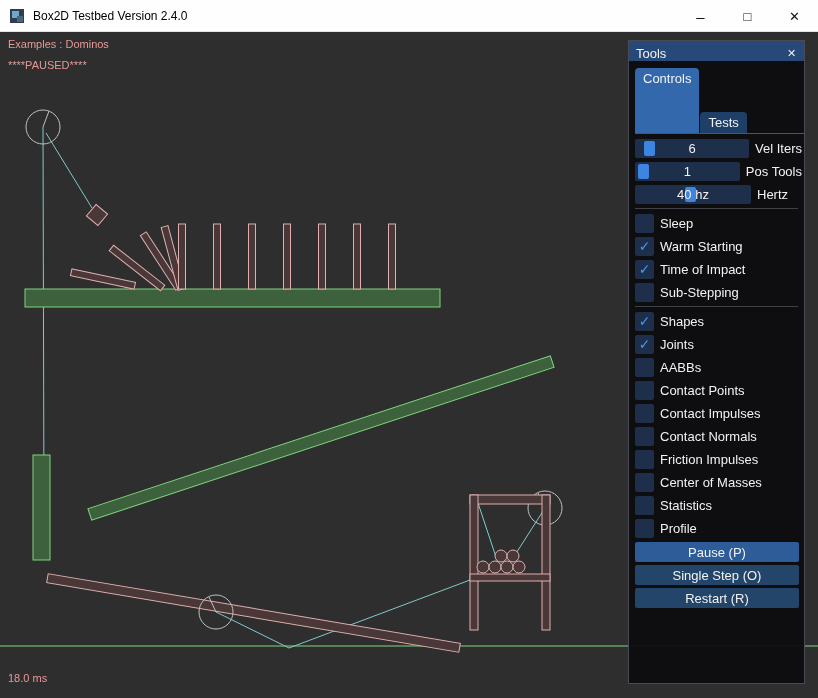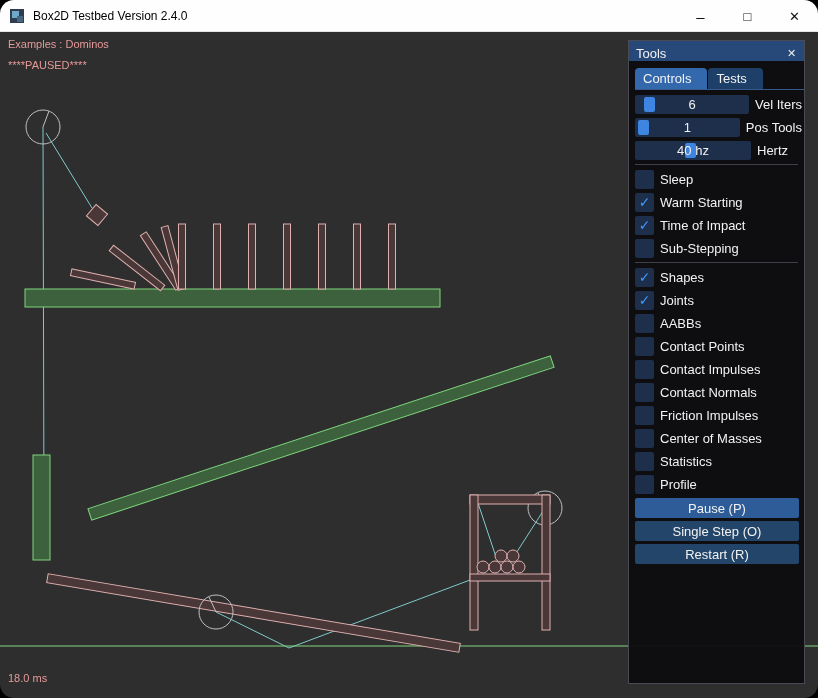--- a/index.html
+++ b/index.html
@@ -1,17 +1,17 @@
 <!DOCTYPE html>
 <html><head>
 <meta charset="utf-8">
 <style>
   html,body{margin:0;padding:0;background:#000;}
   #root{position:relative;width:818px;height:698px;overflow:hidden;
-        font-family:"Liberation Sans","DejaVu Sans",sans-serif;border-radius:14px;-webkit-font-smoothing:antialiased;}
+        font-family:"Liberation Sans","DejaVu Sans",sans-serif;-webkit-font-smoothing:antialiased;}
 
   
   .titlebar{position:absolute;left:0;top:0;width:818px;height:32px;background:#fefefe;
             display:flex;align-items:center;border-bottom:1px solid #e3e3e3;box-sizing:border-box;}
   .app-icon{width:16px;height:16px;margin:0 8px 0 9px;display:inline-block;}
   .title-text{font-size:12px;color:#000;}
   .win-controls{position:absolute;right:0;top:0;height:32px;display:flex;}
   .win-btn{width:47px;height:32px;display:flex;align-items:center;justify-content:center;
            color:#111;font-size:13px;cursor:default;}
   .win-btn.min{font-size:15px;padding-bottom:4px;}
@@ -27,23 +27,23 @@
   
   .tools{position:absolute;left:628px;top:40px;width:177px;height:644px;
          background:rgba(14,14,16,0.96);border:1px solid #4a4a55;box-sizing:border-box;
          color:#f2f2f2;font-size:13px;}
   .tools-title{height:20px;background:#27497a;display:flex;align-items:flex-end;
                padding:0 5px 0 7px;justify-content:space-between;}
   .tools-close{width:15px;height:15px;display:flex;align-items:center;justify-content:center;
                font-size:11px;color:#eee;}
   .tabbar{display:flex;gap:1px;margin:7px 0 0 6px;border-bottom:1px solid #35598c;
           padding-right:6px;}
-  .tab{padding:3px 16px 3px 8px;border-radius:4px 4px 0 0;}
+  .tab{padding:3px 8px 3px 8px;border-radius:4px 4px 0 0;}
   .tab.active{background:#3468ad;}
-  .tab.inactive{background:#1e3f68;}
+  .tab.inactive{background:#1e3f68;margin-top:44px;}
   .tools-content{padding:5px 2px 0 6px;}
   .row{display:flex;align-items:center;margin-bottom:4px;white-space:nowrap;}
   .row-label{margin-left:6px;line-height:19px;}
   .slider-frame{position:relative;width:116px;height:19px;background:#1d2f4a;border-radius:2px;}
   .slider-grab{position:absolute;top:2px;width:11px;height:15px;background:#3d85e0;border-radius:2px;}
   .slider-value{position:absolute;left:0;top:0;width:100%;height:100%;display:flex;
                 align-items:center;justify-content:center;}
   .checkbox{width:19px;height:19px;background:#1d2f4a;border-radius:2px;display:flex;
             align-items:center;justify-content:center;}
   .mark{color:#4296fa;font-weight:bold;font-size:14px;line-height:19px;}

